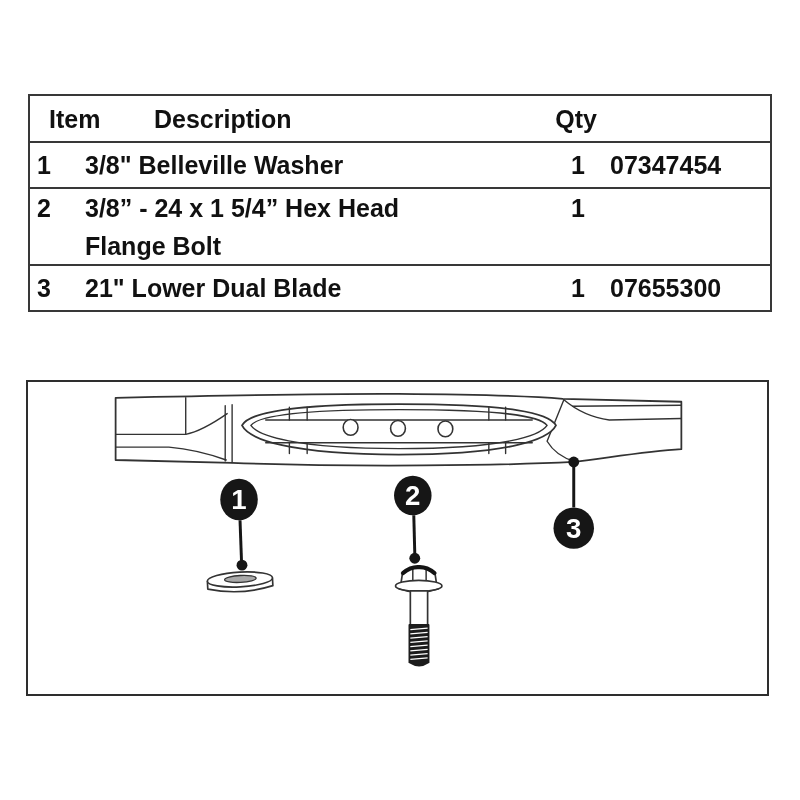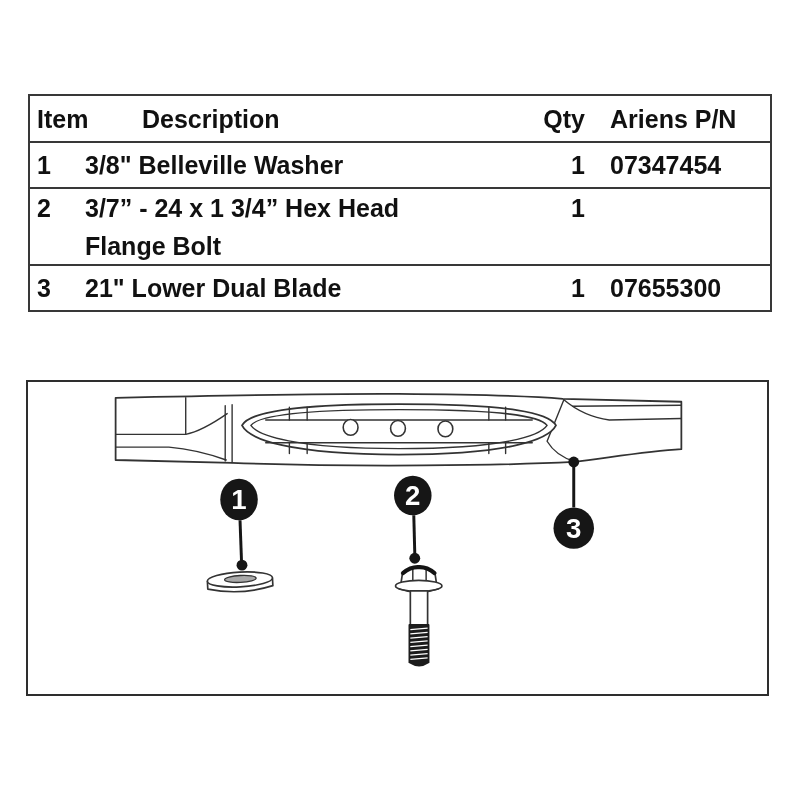--- a/index.html
+++ b/index.html
@@ -22,21 +22,21 @@
     background:#ffffff;
   }
   .t-row{
     display:grid;
     grid-template-columns:55px 452px 48px 185px;
     align-items:center;
     border-bottom:2px solid #383838;
     box-sizing:border-box;
   }
   .t-row:last-child{border-bottom:none;}
-  .t-row.header{height:47px;}
+  .t-row.header{height:47px;padding-left:12px;}
   .t-row.r1{height:46px;}
   .t-row.r2{height:77px;}
   .t-row.r3{height:44px;}
   .t-cell{
     font-weight:bold;
     font-size:25px;
     line-height:30px;
     white-space:pre-line;
   }
   .c-item{padding-left:7px;}
@@ -58,31 +58,30 @@
   .diagram-panel svg{display:block;width:739px;height:312px;}
 </style>
 </head>
 <body>
 
 <div class="parts-table">
   <div class="t-row header">
     <div class="t-cell c-item">Item</div>
     <div class="t-cell c-desc">Description</div>
     <div class="t-cell c-qty">Qty</div>
-    <div class="t-cell c-pn">Ariens P/N</div>
   </div>
   <div class="t-row r1">
     <div class="t-cell c-item">1</div>
     <div class="t-cell c-desc">3/8" Belleville Washer</div>
     <div class="t-cell c-qty">1</div>
     <div class="t-cell c-pn">07347454</div>
   </div>
   <div class="t-row r2">
     <div class="t-cell c-item">2</div>
-    <div class="t-cell c-desc">3/7” - 24 x 1 3/4” Hex Head
+    <div class="t-cell c-desc">3/8” - 24 x 1 5/4” Hex Head
 Flange Bolt</div>
     <div class="t-cell c-qty">1</div>
   </div>
   <div class="t-row r3">
     <div class="t-cell c-item">3</div>
     <div class="t-cell c-desc">21" Lower Dual Blade</div>
     <div class="t-cell c-qty">1</div>
     <div class="t-cell c-pn">07655300</div>
   </div>
 </div>

